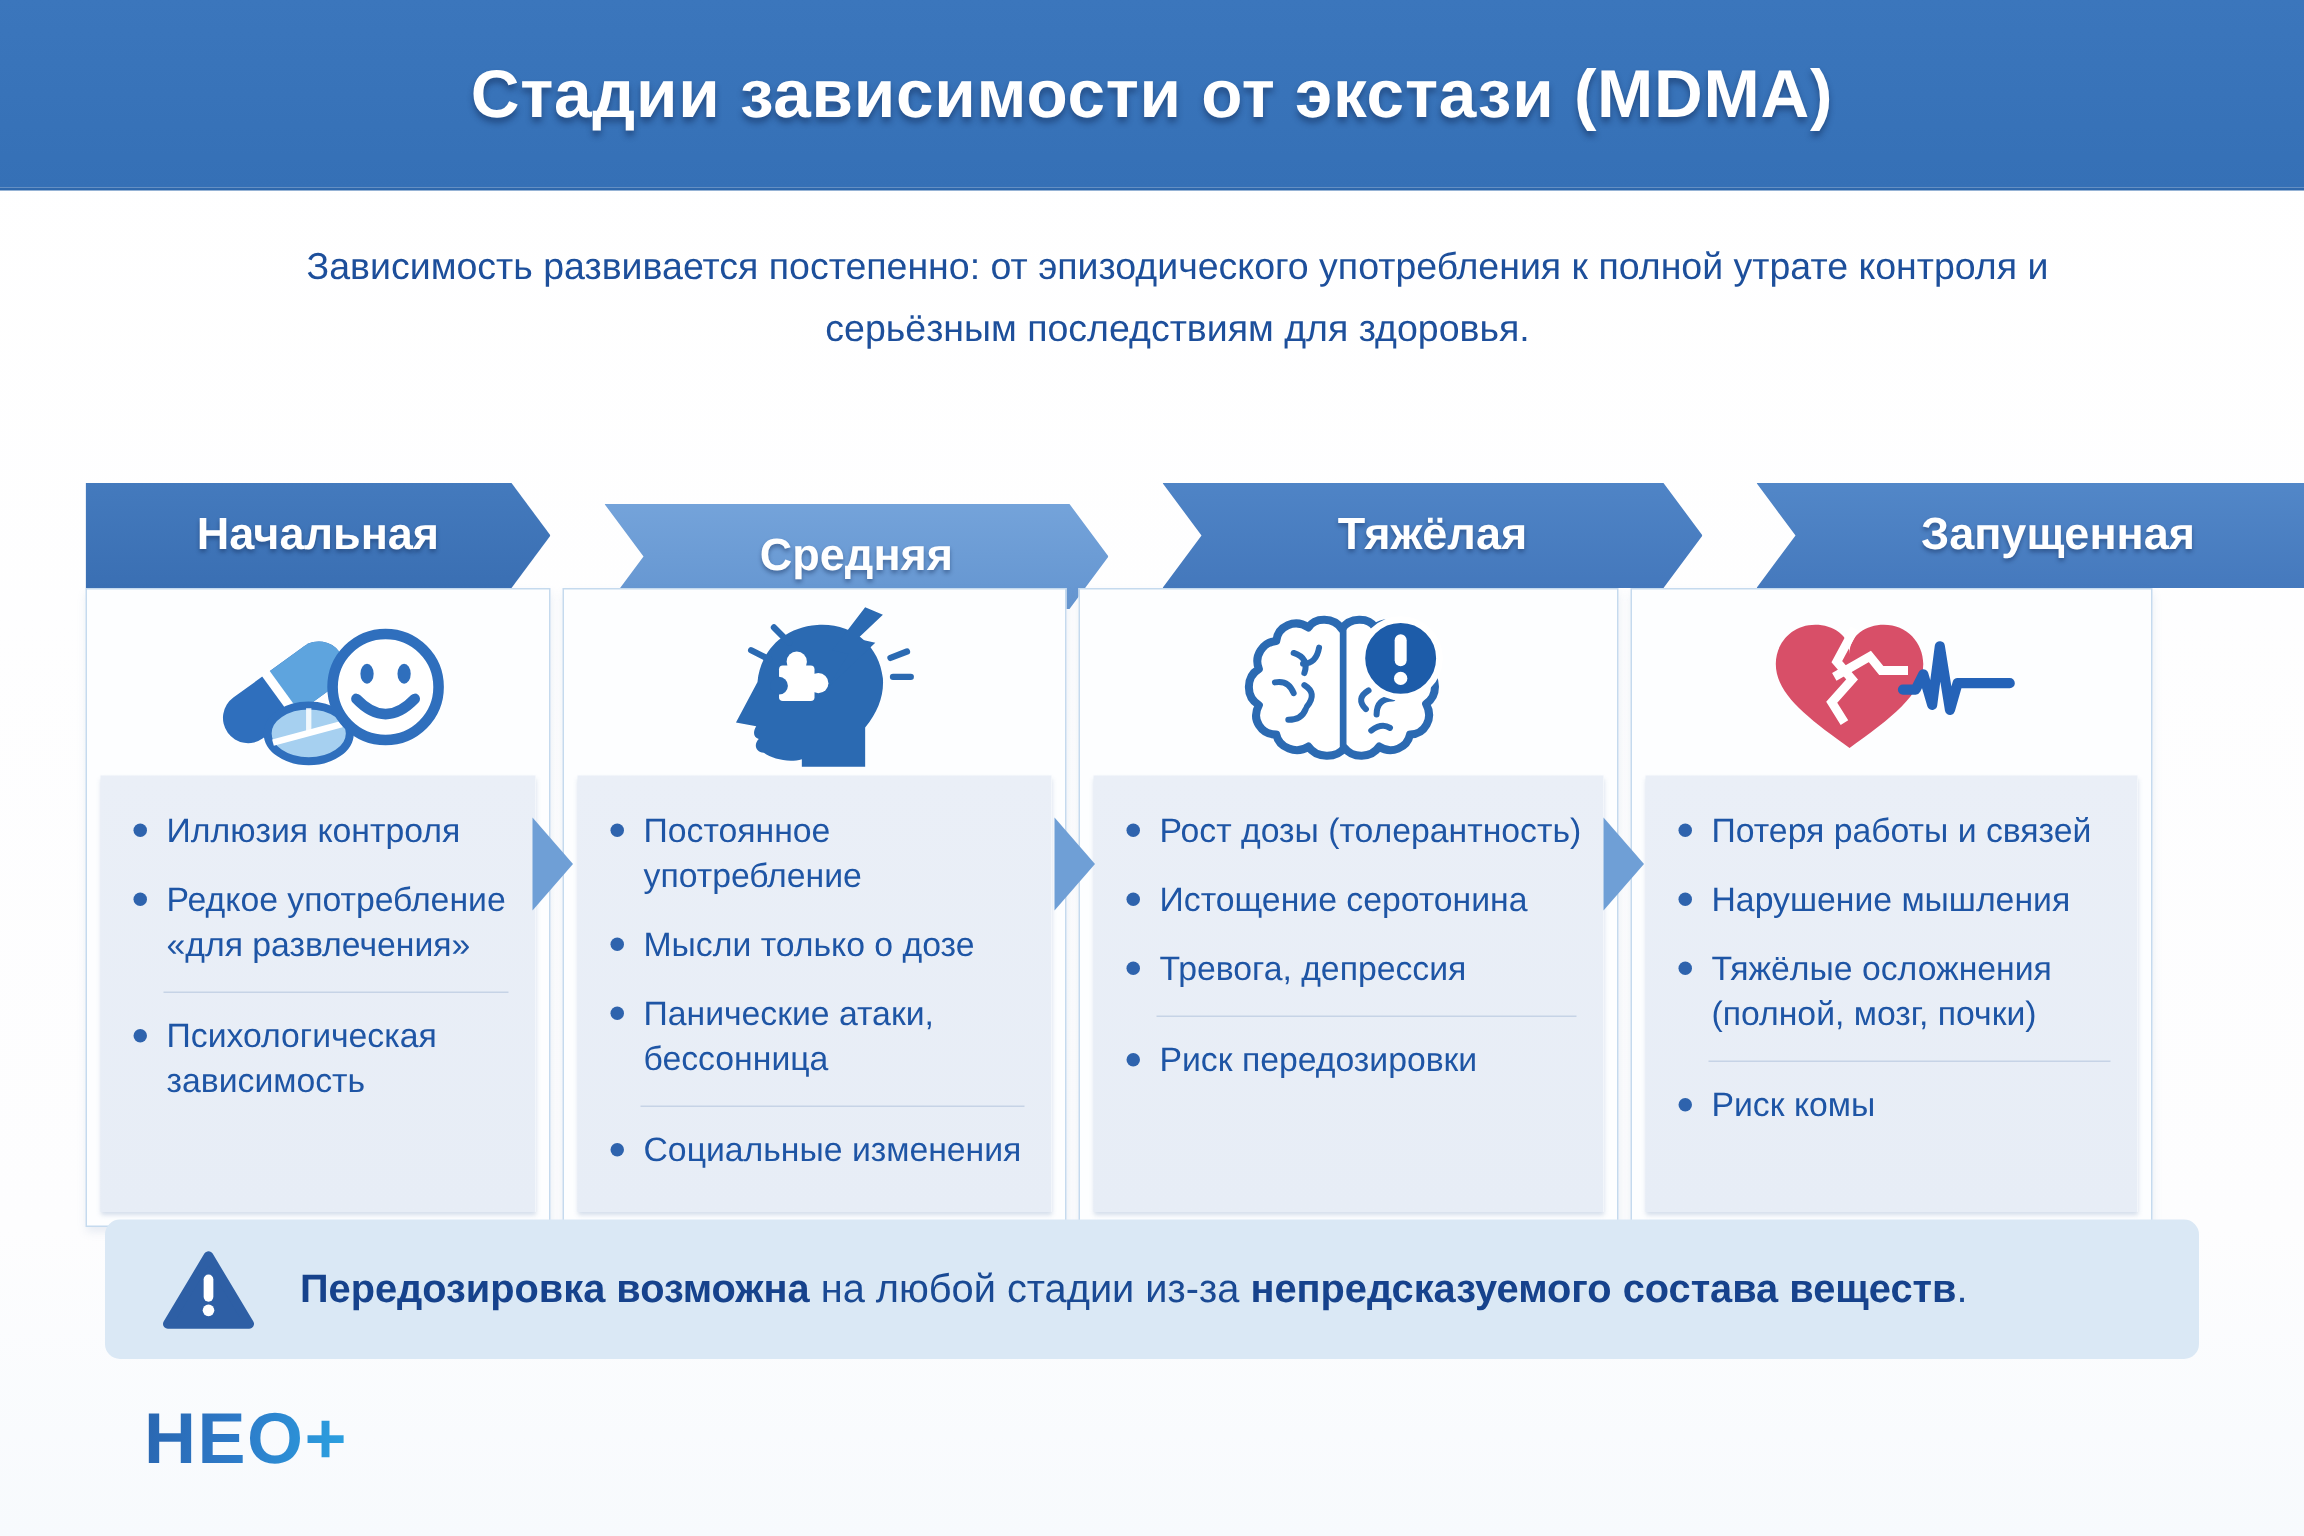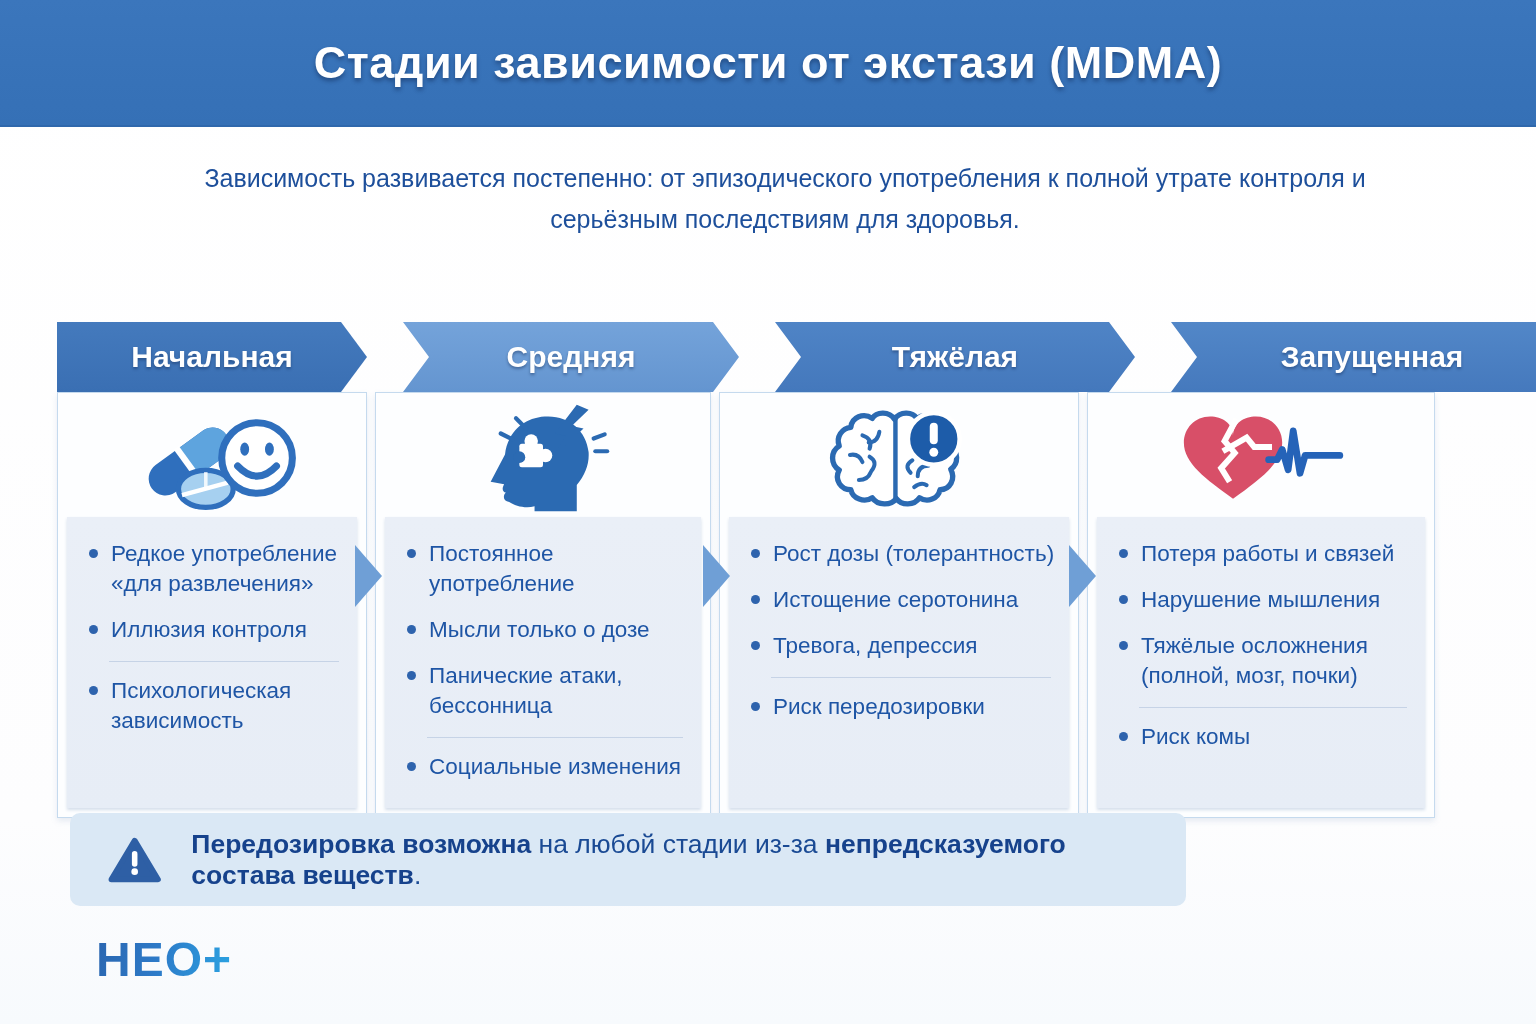--- a/index.html
+++ b/index.html
@@ -22,21 +22,21 @@
 
   
   .band { position:absolute; top:322px; left:57px; width:1378px; height:70px;
           display:grid; grid-template-columns:310px 336px 360px 348px; column-gap:8px;gap:36px; }
   .seg { height:70px; display:flex; align-items:center; justify-content:center;
          color:#fff; font-size:30px; font-weight:700;
          text-shadow:0 2px 3px rgba(10,30,70,.4); }
   .seg-first { clip-path:polygon(0 0, calc(100% - 26px) 0, 100% 50%, calc(100% - 26px) 100%, 0 100%);
                background:linear-gradient(180deg,#447abd,#3a6fb3); }
   .seg-mid   { clip-path:polygon(0 0, calc(100% - 26px) 0, 100% 50%, calc(100% - 26px) 100%, 0 100%, 26px 50%); }
-  .seg-2 { background:linear-gradient(180deg,#74a3da,#6495d0); }
+  .seg-2 { background:linear-gradient(180deg,#74a3da,#6495d0);margin-top:14px; }
   .seg-3 { background:linear-gradient(180deg,#4f84c6,#4478bc);text-align:right; }
   .seg-4 { background:linear-gradient(180deg,#5287c8,#4579bd); width:calc(100% + 54px); }
 
   
   .cards { position:absolute; top:392px; left:57px; width:1378px; height:370px;
            display:grid; grid-template-columns:310px 336px 360px 348px; column-gap:8px; }
   .card { background:#fdfeff; border:1.5px solid #c5daee;
           box-shadow:0 3px 6px rgba(120,150,190,.18);
           display:flex; flex-direction:column; }
   .icon-area { height:124px; display:flex; align-items:center; justify-content:center; padding-top:6px; flex:none; }
@@ -49,21 +49,21 @@
                   border-radius:50%; background:#2e63ad; }
   .list-divider { height:1px; background:#c6d3e6; margin:14px 6px 14px 28px; }
 
   
   .flow-arrow { position:absolute; top:153px; width:0; height:0;
                 border-top:31px solid transparent; border-bottom:31px solid transparent;
                 border-left:27px solid #6f9fd6; }
   .fa-1 { left:298px; } .fa-2 { left:646px; } .fa-3 { left:1012px; }
 
   
-  .warning { position:absolute; top:813px; left:70px; width:1116px; height:93px;
+  .warning { position:absolute; top:813px; left:70px; width:1396px; height:93px;
              background:#dae8f5; border-radius:10px; display:flex; align-items:center;
              padding:0 38px; }
   .warning-text { margin-left:30px; font-size:26.5px; color:#1a4a94; }
   .warning-text .b { font-weight:700; color:#16428c; }
 
   
   .logo { position:absolute; left:96px; top:936px; font-size:48px; font-weight:800;
           letter-spacing:1px; line-height:1;
           background:linear-gradient(100deg,#2a66b0 0%, #2d7ac8 45%, #2ba3e2 100%);
           -webkit-background-clip:text; background-clip:text;
@@ -110,22 +110,22 @@
           <ellipse cx="88" cy="95" rx="31" ry="21" fill="#a6d0f0" stroke="#2f6fbd" stroke-width="6"></ellipse>
           <path d="M61,102 L113,88" stroke="#ffffff" stroke-width="5"></path>
           <path d="M88,76 L88,96" stroke="#ffffff" stroke-width="4" opacity="0.85"></path>
           <circle cx="146" cy="60" r="40" fill="#ffffff" stroke="#2f6fbd" stroke-width="8"></circle>
           <ellipse cx="132" cy="50" rx="5" ry="7.5" fill="#2f6fbd"></ellipse>
           <ellipse cx="160" cy="50" rx="5" ry="7.5" fill="#2f6fbd"></ellipse>
           <path d="M124,69 Q146,92 168,69" stroke="#2f6fbd" stroke-width="8" fill="none" stroke-linecap="round"></path>
         </svg>
       </div>
       <div class="list-box">
+        <div class="item">Иллюзия контроля</div>
         <div class="item">Редкое употребление «для развлечения»</div>
-        <div class="item">Иллюзия контроля</div>
         <div class="list-divider"></div>
         <div class="item">Психологическая зависимость</div>
       </div>
     </div>
 
     <div class="card">
       <div class="icon-area">
         <svg viewBox="0 0 180 130" width="152" height="110">
           <path d="M92,16 C64,18 47,38 45,61 L28,93 L44,96 C41,101 42,105 46,106 C42,110 43,116 50,117 C57,122 70,125 80,122 L80,128 L130,128 L130,97 C140,85 145,72 144,58 C141,32 120,14 92,16 Z" fill="#2b6ab2"></path>
           <rect x="62" y="48" width="28" height="28" rx="3" fill="#ffffff"></rect>

